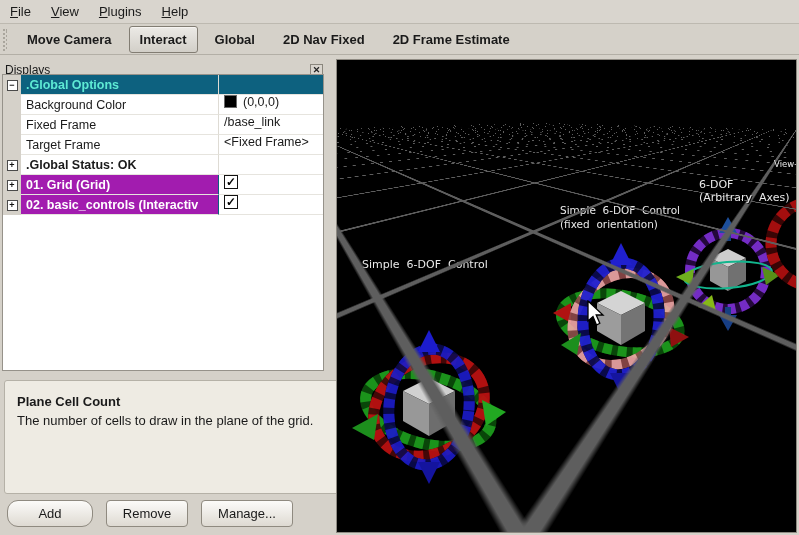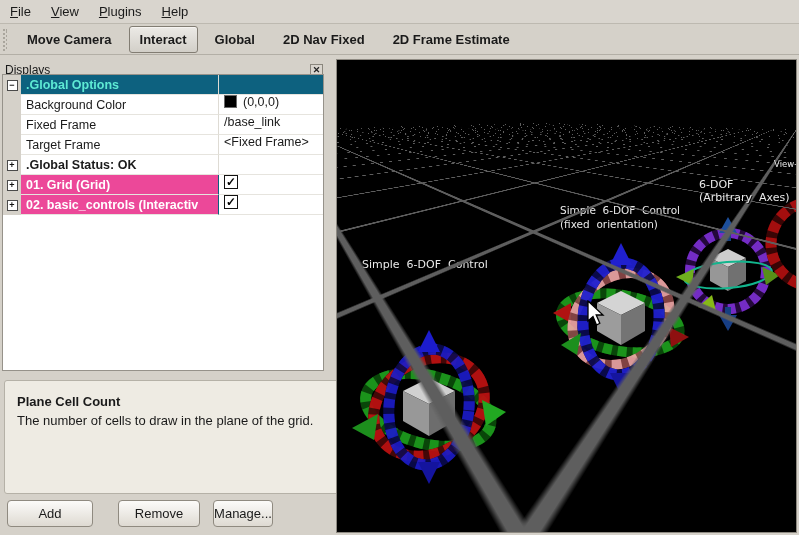--- a/index.html
+++ b/index.html
@@ -65,42 +65,42 @@
   .cell-name {
     flex:1; display:flex; align-items:center; padding-left:5px;
     border-bottom:1px solid #e6e4de; border-right:1px solid #dedbd4;
     white-space:nowrap; overflow:hidden;
   }
   .cell-value {
     width:104px; flex:none; display:flex; padding-left:5px;
     border-bottom:1px solid #e6e4de;
     white-space:nowrap; overflow:hidden;
   }
-  .trow.sel .cell-name { background:#ec4899; color:#fff; font-weight:bold; border-right-color:#0d617f; }
+  .trow.sel .cell-name { background:#a21caf; color:#fff; font-weight:bold; border-right-color:#0d617f; }
   .trow.sel-full .cell-name, .trow.sel-full .cell-value { background:#0d617f; color:#5eead4; font-weight:bold; }
   .trow.bold .cell-name { font-weight:bold; }
   .swatch { width:13px; height:13px; background:#000; border:1px solid #6a6a6a; margin-right:6px; flex:none; }
   .checkbox {
     width:14px; height:14px; border:1.5px solid #111; background:#fff;
     font-size:12px; line-height:12px; font-weight:bold; text-align:center; color:#000;
   }
   #help-box {
     position:absolute; left:4px; top:324px; width:377px; height:114px;
     background:#eeebe3; border:1px solid #b5b1a7; border-radius:3px;
     padding:12px 12px; font-size:13px; line-height:17px;
   }
   #help-title { font-weight:bold; margin-bottom:2px; }
   #panel-buttons { position:absolute; left:7px; top:444px; display:flex; gap:13px; }
   .pbtn {
     height:27px; border:1px solid #8f8a80; border-radius:4px;
     background:linear-gradient(#fcfbf9,#dedad2);
     font-family:"Liberation Sans", sans-serif; font-size:13px; color:#1a1a1a;
     display:flex; align-items:center; justify-content:center;
   }
-  .pbtn.b0 { width:86px; } .pbtn.b1 { width:82px;margin-left:12px; } .pbtn.b2 { width:60px; }
+  .pbtn.b0 { width:86px;border-radius:11px; } .pbtn.b1 { width:82px; } .pbtn.b2 { width:92px; }
   
   #viewport {
     position:absolute; left:336px; top:59px; width:461px; height:474px;
     background:#000; overflow:hidden; border:1px solid #8e8a82;
   }
   #ground {
     position:absolute; left:-1400px; top:-1477px; width:3200px; height:3200px;
     transform:perspective(260px) rotateX(75.5deg) rotateZ(45deg);
     background:
       repeating-linear-gradient(0deg, transparent 0 77px, #5e5e5e 77px 80px),

